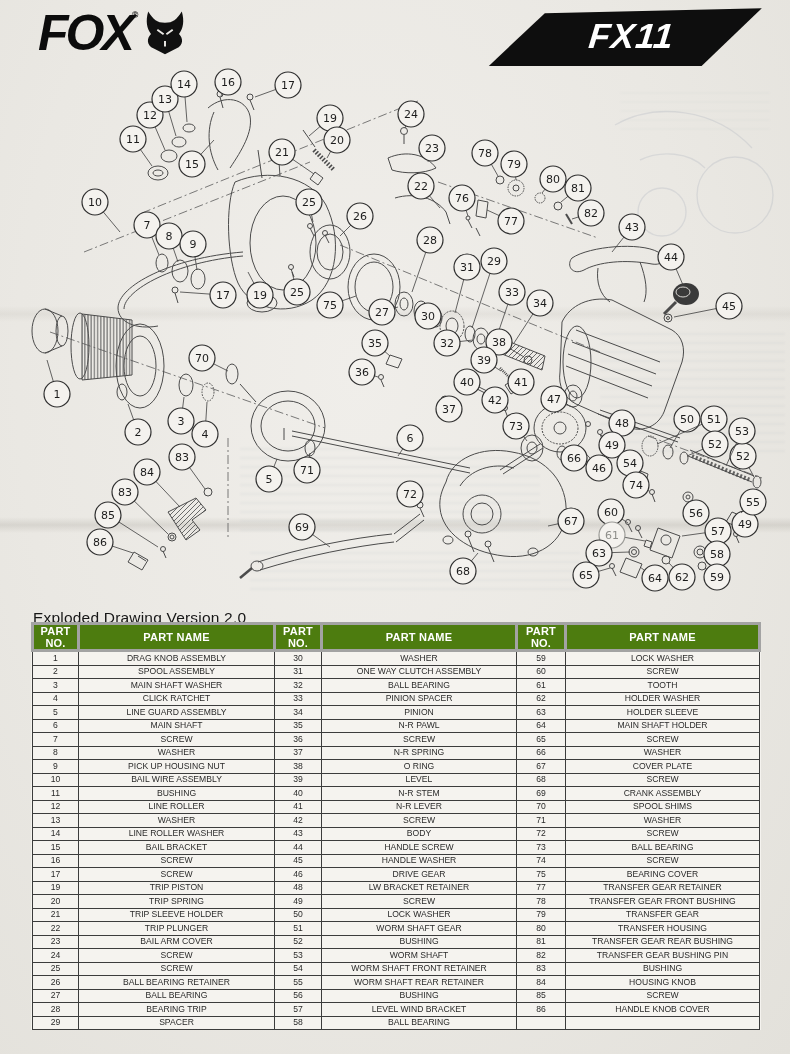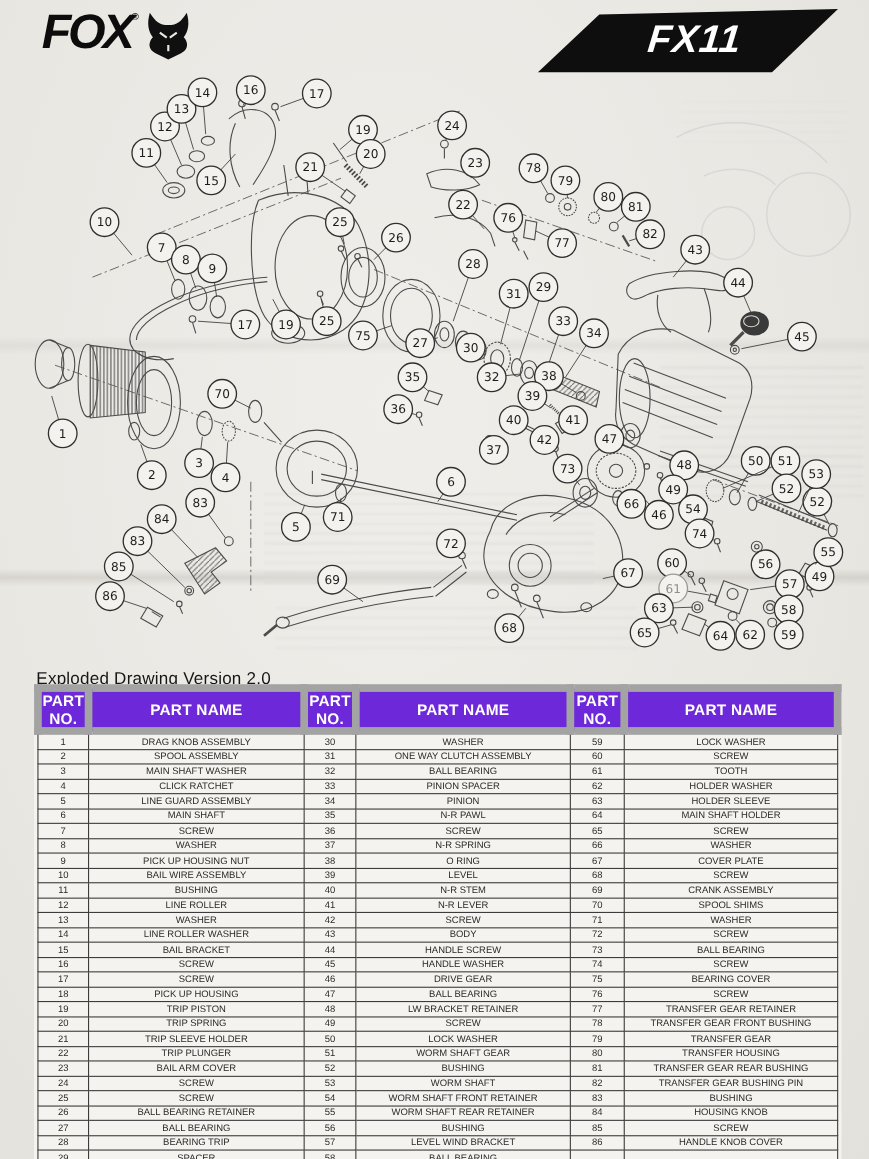--- a/index.html
+++ b/index.html
@@ -5,21 +5,21 @@
   html,body{margin:0;padding:0;background:#cfcdc8;}
   .page{
     position:relative; width:790px; height:1054px; overflow:hidden;
     background:
       radial-gradient(ellipse at 45% 35%, #f0eeea 0%, #eae8e3 55%, #e3e1db 100%);
     font-family:"Liberation Sans", sans-serif;
     color:#1a1a1a;
   }
   
   .fox-logo{position:absolute; left:38px; top:8px; display:flex; align-items:flex-start;}
-  .fox-text{font-size:44px; font-weight:bold; font-style:italic; letter-spacing:-3px; color:#0c0c0c; line-height:1;}
+  .fox-text{font-size:50px; font-weight:bold; font-style:italic; letter-spacing:-3px; color:#0c0c0c; line-height:1;}
   .fox-reg{font-size:9px; font-weight:bold; color:#0c0c0c; margin-top:2px;}
   .fox-head{margin-left:6px; margin-top:2px;}
   .fx11-banner{
     position:absolute; left:486px; top:7px; width:280px; height:62px;
     background:#0e0e0e;
     clip-path:polygon(21% 10%, 98.5% 2%, 77% 95%, 1% 95%);
     display:flex; align-items:center; justify-content:center;
   }
   .fx11-banner span{
     color:#fff; font-size:35px; font-weight:bold; font-style:italic;
@@ -37,22 +37,22 @@
   .con{fill:#1c1c1c; font-size:11px; font-family:"DejaVu Sans", sans-serif; text-anchor:middle;}
   .muted .co{stroke:#9a9a96;}
   .muted .con{fill:#8e8e8a;}
   .ghostart{stroke:#aab0bc; opacity:.28; fill:none; stroke-width:1.4;}
   
   .section-title{position:absolute; left:33px; top:589px; font-size:15.5px; color:#161616; letter-spacing:.2px;margin-top:20px;}
   
   .tablewrap{position:absolute; left:31px; top:622px; width:727px;}
   table.parts{border-collapse:collapse; table-layout:fixed; width:727px; background:#f5f3ef;}
   table.parts th{
-    background:#6d28d9; color:#fff; font-size:14px; font-weight:bold;
-    height:17px; padding:0; border:7px solid #a3a3a3; letter-spacing:.2px;
+    background:#4d7c0f; color:#fff; font-size:11px; font-weight:bold;
+    height:17px; padding:0; border:3px solid #a3a3a3; letter-spacing:.2px;
   }
   table.parts td{
     border:1px solid #3c3c3c; font-size:8.6px; color:#2a2a2a;
     height:12.5px; padding:0 2px; text-align:center; white-space:nowrap;
     overflow:hidden; line-height:1;
   }
   td.td-no{color:#333;}
 </style>
 </head>
 <body>
@@ -906,28 +906,20 @@
           </tr>
           <tr>
             <td class="td-no">17</td>
             <td class="td-name">SCREW</td>
             <td class="td-no">46</td>
             <td class="td-name">DRIVE GEAR</td>
             <td class="td-no">75</td>
             <td class="td-name">BEARING COVER</td>
           </tr>
           <tr>
-            <td class="td-no">18</td>
-            <td class="td-name">PICK UP HOUSING</td>
-            <td class="td-no">47</td>
-            <td class="td-name">BALL BEARING</td>
-            <td class="td-no">76</td>
-            <td class="td-name">SCREW</td>
-          </tr>
-          <tr>
             <td class="td-no">19</td>
             <td class="td-name">TRIP PISTON</td>
             <td class="td-no">48</td>
             <td class="td-name">LW BRACKET RETAINER</td>
             <td class="td-no">77</td>
             <td class="td-name">TRANSFER GEAR RETAINER</td>
           </tr>
           <tr>
             <td class="td-no">20</td>
             <td class="td-name">TRIP SPRING</td>

